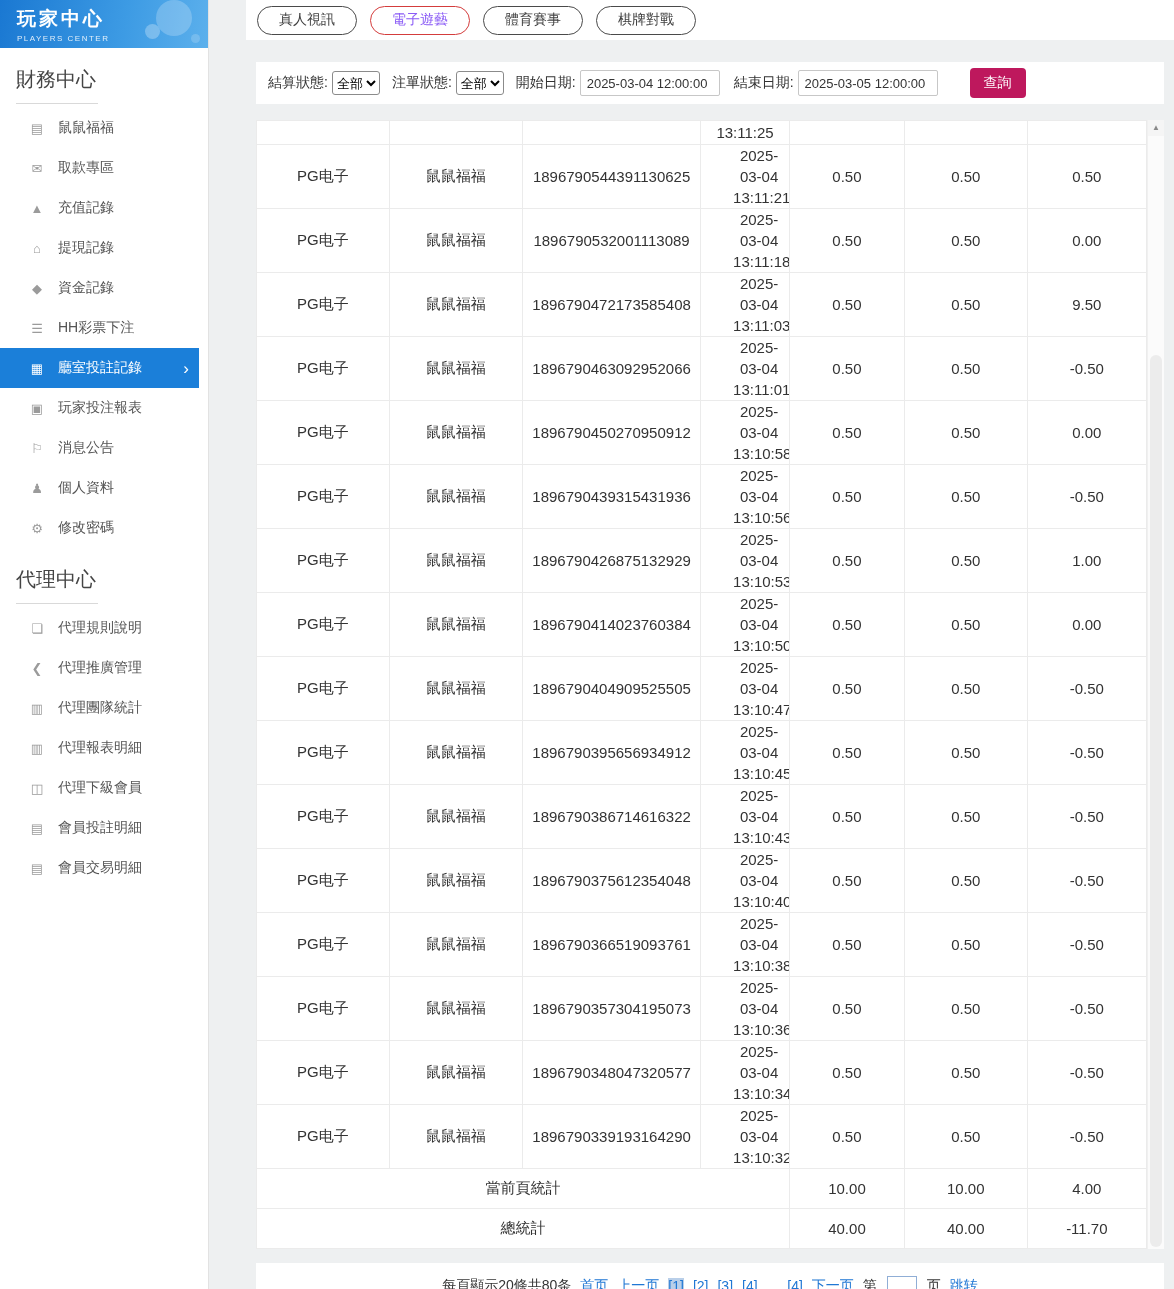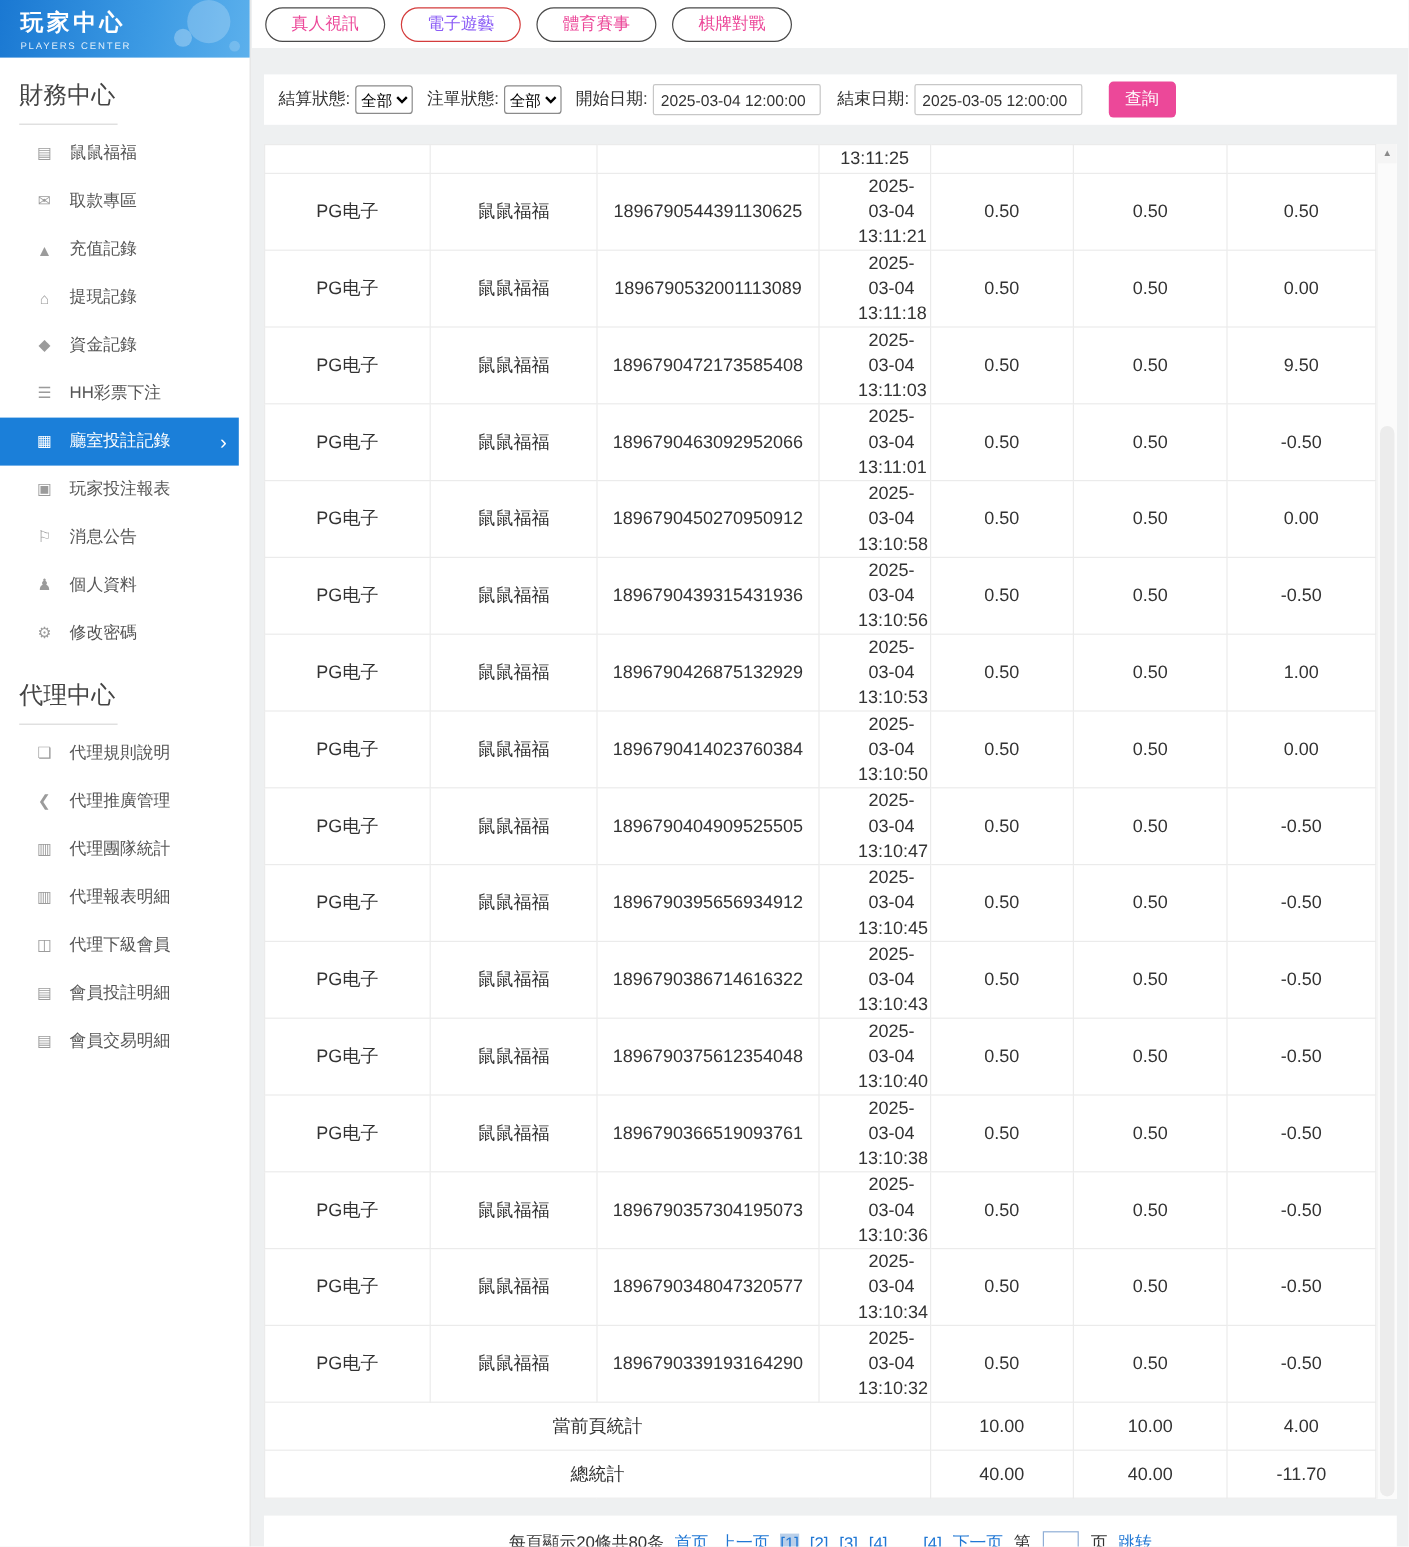--- a/index.html
+++ b/index.html
@@ -1,17 +1,17 @@
 <!DOCTYPE html>
 <html><head>
 <meta charset="utf-8">
 <style>
   * { box-sizing: border-box; }
   body { margin: 0; font-family: "Liberation Sans", "DejaVu Sans", sans-serif; }
-  .page { position: relative; width: 1174px; height: 1289px; background: #eef0f1; overflow: hidden; }
+  .page { position: relative; width: 1174px; height: 1289px; background: #eef0f1; overflow: hidden; padding-left: 36px; }
 
   
   .sidebar { position: absolute; left: 0; top: 0; width: 209px; height: 100%; background: #fff; border-right: 1px solid #e2e2e2; }
   .sidebar-header { height: 48px; background: linear-gradient(100deg, #1a78d2 0%, #3d9be4 60%, #5cb0ec 100%); position: relative; overflow: hidden; padding: 6px 0 0 17px; }
   .sb-title { font-size: 19px; font-weight: bold; color: #fff; letter-spacing: 3px; position: relative; z-index: 2; }
   .sb-sub { font-size: 8px; color: rgba(255,255,255,.85); letter-spacing: 1.5px; margin-top: 2px; position: relative; z-index: 2; }
   .deco { position: absolute; border-radius: 50%; background: rgba(255,255,255,.22); }
   .deco.c1 { width: 36px; height: 36px; right: 16px; top: 0; }
   .deco.c2 { width: 15px; height: 15px; right: 48px; top: 24px; background: rgba(255,255,255,.28); }
   .deco.c3 { width: 9px; height: 9px; right: 8px; top: 34px; background: rgba(255,255,255,.18); }
@@ -21,28 +21,28 @@
   .menu-item { height: 40px; display: flex; align-items: center; padding: 0 10px 0 29px; font-size: 14px; color: #555; cursor: pointer; }
   .mi-icon { width: 16px; flex: none; margin-right: 13px; color: #9b9b9b; font-size: 13px; text-align: center; }
   .mi-label { white-space: nowrap; }
   .menu-item.active { background: #1b7fd9; color: #fff; margin-right: 9px; }
   .menu-item.active .mi-icon { color: #fff; }
   .mi-chevron { margin-left: auto; font-size: 17px; color: #fff; line-height: 1; }
 
   
   .main { margin-left: 210px; }
   .tabbar { height: 40px; background: #fff; display: flex; align-items: center; gap: 13px; padding-left: 11px; }
-  .tab-btn { height: 29px; padding: 0 21px; border: 1px solid #4a4a4a; border-radius: 15px; background: #fff; font-size: 14px; color: #ec4899; cursor: pointer; font-family: inherit; }
+  .tab-btn { height: 29px; padding: 0 21px; border: 1px solid #4a4a4a; border-radius: 15px; background: #fff; font-size: 14px; color: #404040; cursor: pointer; font-family: inherit; }
   .tab-btn.active { color: #8b5cf6; border-color: #d43c3c; }
 
   .filterbar { margin: 22px 10px 0; height: 42px; background: #fff; display: flex; align-items: center; padding: 0 12px; font-size: 14px; color: #333; }
   .flabel { margin-right: 4px; white-space: nowrap; }
   .fselect { height: 24px; border: 1px solid #8b8b8b; border-radius: 3px; background: #fff; font-size: 13px; margin-right: 12px; font-family: inherit; }
   .finput { width: 140px; height: 26px; border: 1px solid #c7c7c7; border-radius: 2px; padding: 0 6px; font-size: 13px; color: #333; margin-right: 14px; font-family: inherit; }
-  .search-btn { background: #ec4899; color: #fff; border: none; border-radius: 4px; height: 30px; padding: 0 14px; font-size: 14px; cursor: pointer; margin-left: 8px; font-family: inherit; }
+  .search-btn { background: #be185d; color: #fff; border: none; border-radius: 4px; height: 30px; padding: 0 14px; font-size: 14px; cursor: pointer; margin-left: 18px; font-family: inherit; }
 
   .table-panel { position: relative; margin: 16px 10px 0; background: #fff; padding-right: 17px; }
   .bet-table { width: 100%; border-collapse: collapse; table-layout: fixed; }
   .bet-table td { border: 1px solid #ebebeb; text-align: center; font-size: 15px; color: #333; padding: 0 4px; overflow: hidden; }
   .partial-row td { height: 24px; }
   .data-row td { height: 60px; }
   .summary-row td { height: 40px; }
   .bet-date, .bet-time { line-height: 21px; margin-left: 28px; }
 
   .vscrollbar { position: absolute; top: 0; right: 0; bottom: 0; width: 17px; background: #fbfbfb; border-left: 1px solid #f0f0f0; }

